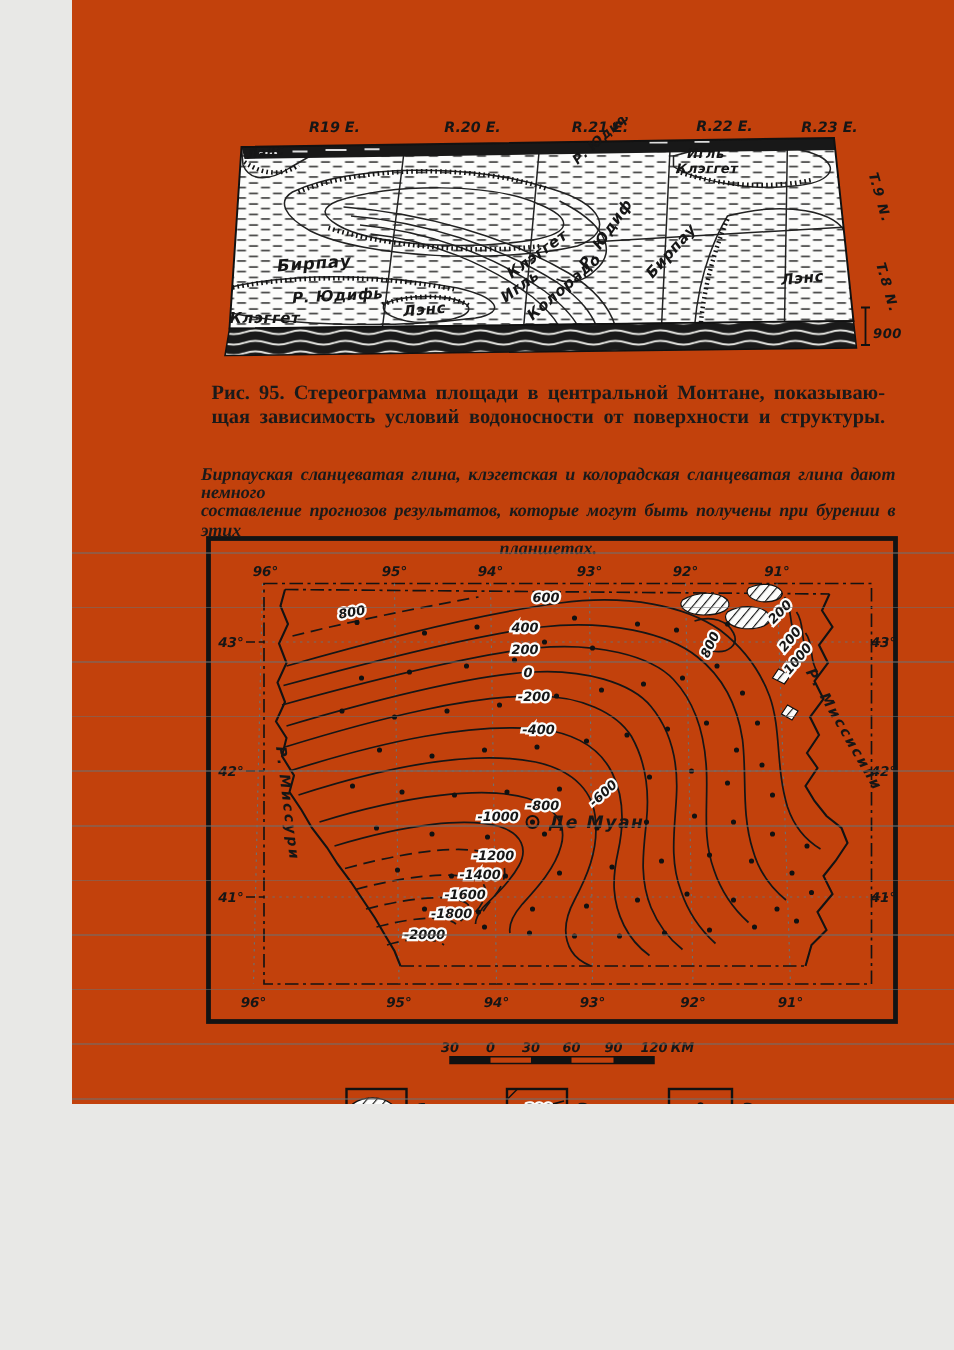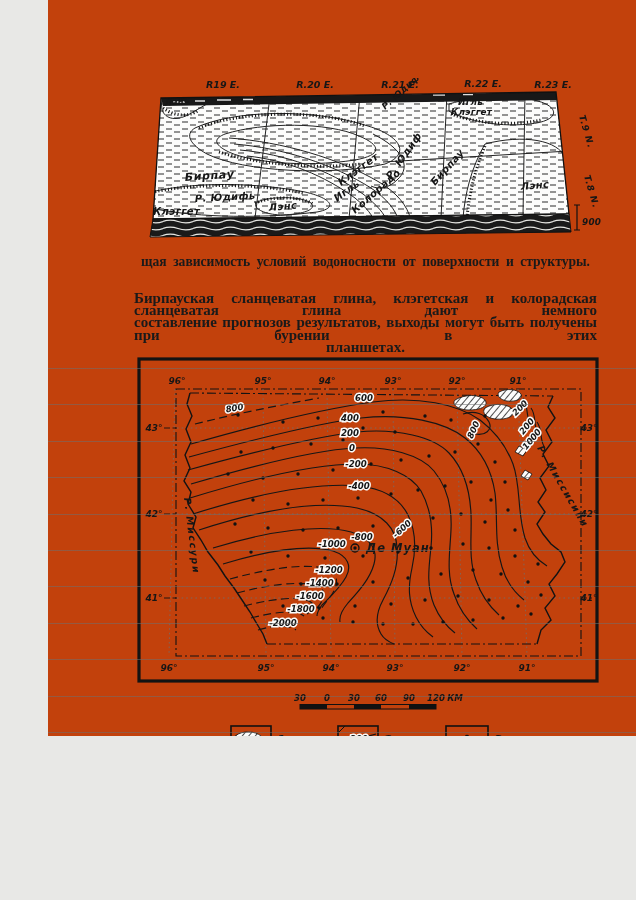--- a/index.html
+++ b/index.html
@@ -6,21 +6,21 @@
   .page{position:relative;width:636px;height:736px;background:#c2410c;overflow:hidden;
         font-family:"Liberation Serif",serif;color:#1c1c1c;margin-left:48px;}
   
   .rules{position:absolute;left:0;top:368px;width:636px;height:514px;pointer-events:none;z-index:7;
          background:repeating-linear-gradient(to bottom,rgba(110,110,110,.55) 0 1px,transparent 1px 36.4px);}
   .edge-r{position:absolute;top:0;left:618px;width:1.5px;height:900px;background:#a6a6a6;z-index:8;}
   .edge-b{position:absolute;top:894px;left:0;width:636px;height:2px;background:#8d8d8d;z-index:8;}
   
   .capblock{position:absolute;font-weight:bold;color:#1a1a1a;}
   .cap95{left:93px;top:254px;width:449px;font-size:13.6px;line-height:16.4px;}
-  .note95{left:86px;top:292px;width:463px;font-size:15px;line-height:12.2px;}
+  .note95{left:86px;top:310px;width:463px;font-size:12px;line-height:12.2px;font-style:italic;}
   .cap96{left:93px;top:754px;width:449px;font-size:13.6px;line-height:16.2px;}
   .note96{left:86px;top:821px;width:463px;font-size:10.7px;line-height:12.6px;}
   .jline{text-align:justify;text-align-last:justify;}
   .cline{text-align:left;text-align-last:center;}
   
   svg{position:absolute;}
   .fig95{left:85px;top:78px;}
   .fig96{left:85px;top:352px;}
   .hl{font-family:"DejaVu Sans",sans-serif;font-style:italic;font-weight:bold;fill:#161616;}
   .rng{font-size:9.5px;}
@@ -138,25 +138,26 @@
       <text class="hl blab" x="388" y="112" transform="rotate(-5 388 112)">Лэнс</text>
     </g>
 
     <g>
       <path d="M441,127 h6 M444,127 v25 M441,152 h6" stroke="#111" stroke-width="1.2" fill="none"></path>
       <text class="hl blab-s" x="449" y="147">900 М</text>
     </g>
   </svg>
 
   <div class="capblock cap95">
+    <div class="jline">Рис. 95. Стереограмма площади в центральной Монтане, показываю-</div>
     <div class="jline">щая зависимость условий водоносности от поверхности и структуры.</div>
   </div>
   <div class="capblock note95">
     <div class="jline">Бирпауская сланцеватая глина, клэгетская и колорадская сланцеватая глина дают немного</div>
-    <div class="jline">составление прогнозов результатов, выходы могут быть получены при бурении в этих</div>
+    <div class="jline">составление прогнозов результатов, которые могут быть получены при бурении в этих</div>
     <div class="cline">планшетах.</div>
   </div>
 
   <svg class="fig96" width="470" height="404" viewBox="0 0 470 404">
 
     <rect x="6" y="7" width="458" height="322" fill="none" stroke="#131313" stroke-width="3.2"></rect>
     <rect x="43" y="37" width="405" height="267" class="dashdot"></rect>
 
     <g class="grat">
       <path d="M44,76 H448 M44,162 H448 M44,246 H448"></path>

